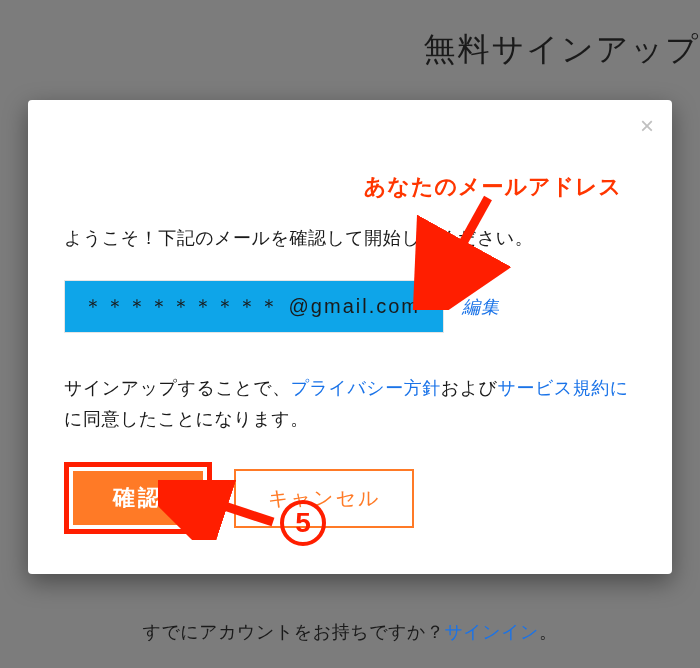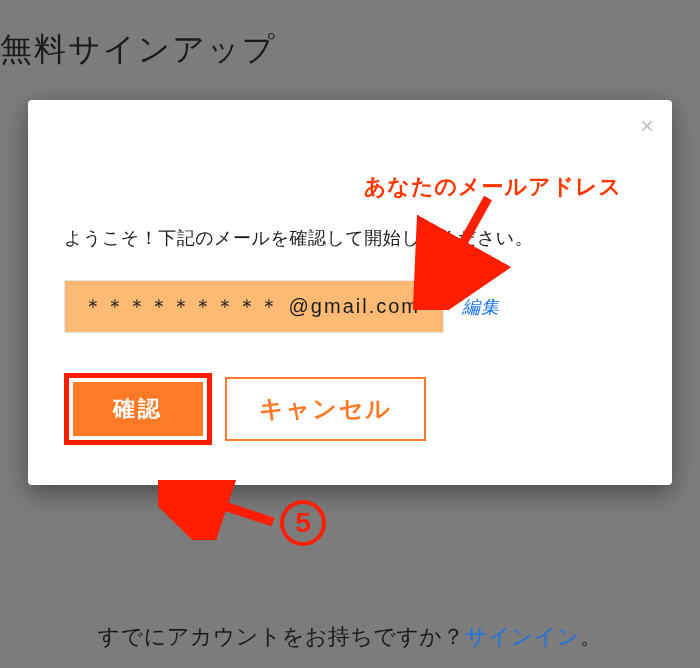--- a/index.html
+++ b/index.html
@@ -9,21 +9,21 @@
     }
     body {
       font-family: -apple-system, BlinkMacSystemFont, "Hiragino Sans", "Hiragino Kaku Gothic ProN", Meiryo, sans-serif;
       background: #7c7c7c;
       width: 700px;
       height: 668px;
       position: relative;
       overflow: hidden;
     }
     .page-title {
-      text-align: left;
+      text-align: right;
       font-size: 32px;
       color: #1a1a1a;
       font-weight: 400;
       padding-top: 28px;
       letter-spacing: 2px;
     }
     .modal {
       position: absolute;
       top: 100px;
       left: 28px;
@@ -59,21 +59,21 @@
       margin-bottom: 30px;
       letter-spacing: 0.5px;
     }
     .email-row {
       display: flex;
       align-items: center;
       gap: 18px;
       margin-bottom: 40px;
     }
     .email-box {
-      background: #fdba74;
+      background: #0ea5e9;
       border: 1px solid #e5e5e5;
       padding: 12px 18px;
       font-size: 20px;
       color: #1a1a1a;
       letter-spacing: 2px;
       flex: 0 0 auto;
       width: 380px;
     }
     .edit-link {
       color: #1a73e8;
@@ -88,55 +88,55 @@
       line-height: 1.7;
       margin-bottom: 28px;
       letter-spacing: 0.5px;
     }
     .terms-text .link {
       color: #1a73e8;
       cursor: pointer;
     }
     .button-row {
       display: flex;
-      gap: 13px;
+      gap: 22px;
       align-items: center;
     }
     .btn-confirm-wrap {
       border: 5px solid #ff1e00;
       padding: 4px;
       display: inline-block;
     }
     .btn-confirm {
       background: #ff7a26;
       color: #ffffff;
       font-size: 22px;
       font-weight: 700;
       border: none;
       padding: 12px 40px;
       cursor: pointer;
       letter-spacing: 3px;
     }
     .btn-cancel {
       background: #ffffff;
       color: #ff7a26;
-      font-size: 24px;
-      font-weight: 700;
+      font-size: 20px;
+      font-weight: 400;
       border: 2px solid #ff7a26;
       padding: 14px 32px;
       cursor: pointer;
       letter-spacing: 2px;
     }
     .footer {
       position: absolute;
-      bottom: 16px;
+      bottom: 24px;
       left: 0;
       right: 0;
       text-align: center;
-      font-size: 22px;
+      font-size: 18px;
       color: #1a1a1a;
       letter-spacing: 0.5px;
     }
     .footer .link {
       color: #1a73e8;
       cursor: pointer;
     }
     .arrow-svg {
       position: absolute;
       pointer-events: none;
@@ -166,20 +166,23 @@
 
   <div class="annotation-email">あなたのメールアドレス</div>
 
   <p class="welcome-text">ようこそ！下記のメールを確認して開始してください。</p>
 
   <div class="email-row">
     <div class="email-box">＊＊＊＊＊＊＊＊＊ @gmail.com</div>
     <span class="edit-link">編集</span>
   </div>
 
+  <p class="terms-text">
+    <span>サインアップすることで、</span><span class="link">プライバシー方針</span><span>および</span><span class="link">サービス規約に</span><span>に同意したことになります。</span>
+  </p>
 
   <div class="button-row">
     <div class="btn-confirm-wrap">
       <button class="btn-confirm">確認</button>
     </div>
     <button class="btn-cancel">キャンセル</button>
   </div>
 
   <svg class="arrow-svg" style="top:90px; left:370px;" width="120" height="120">
     <defs>

